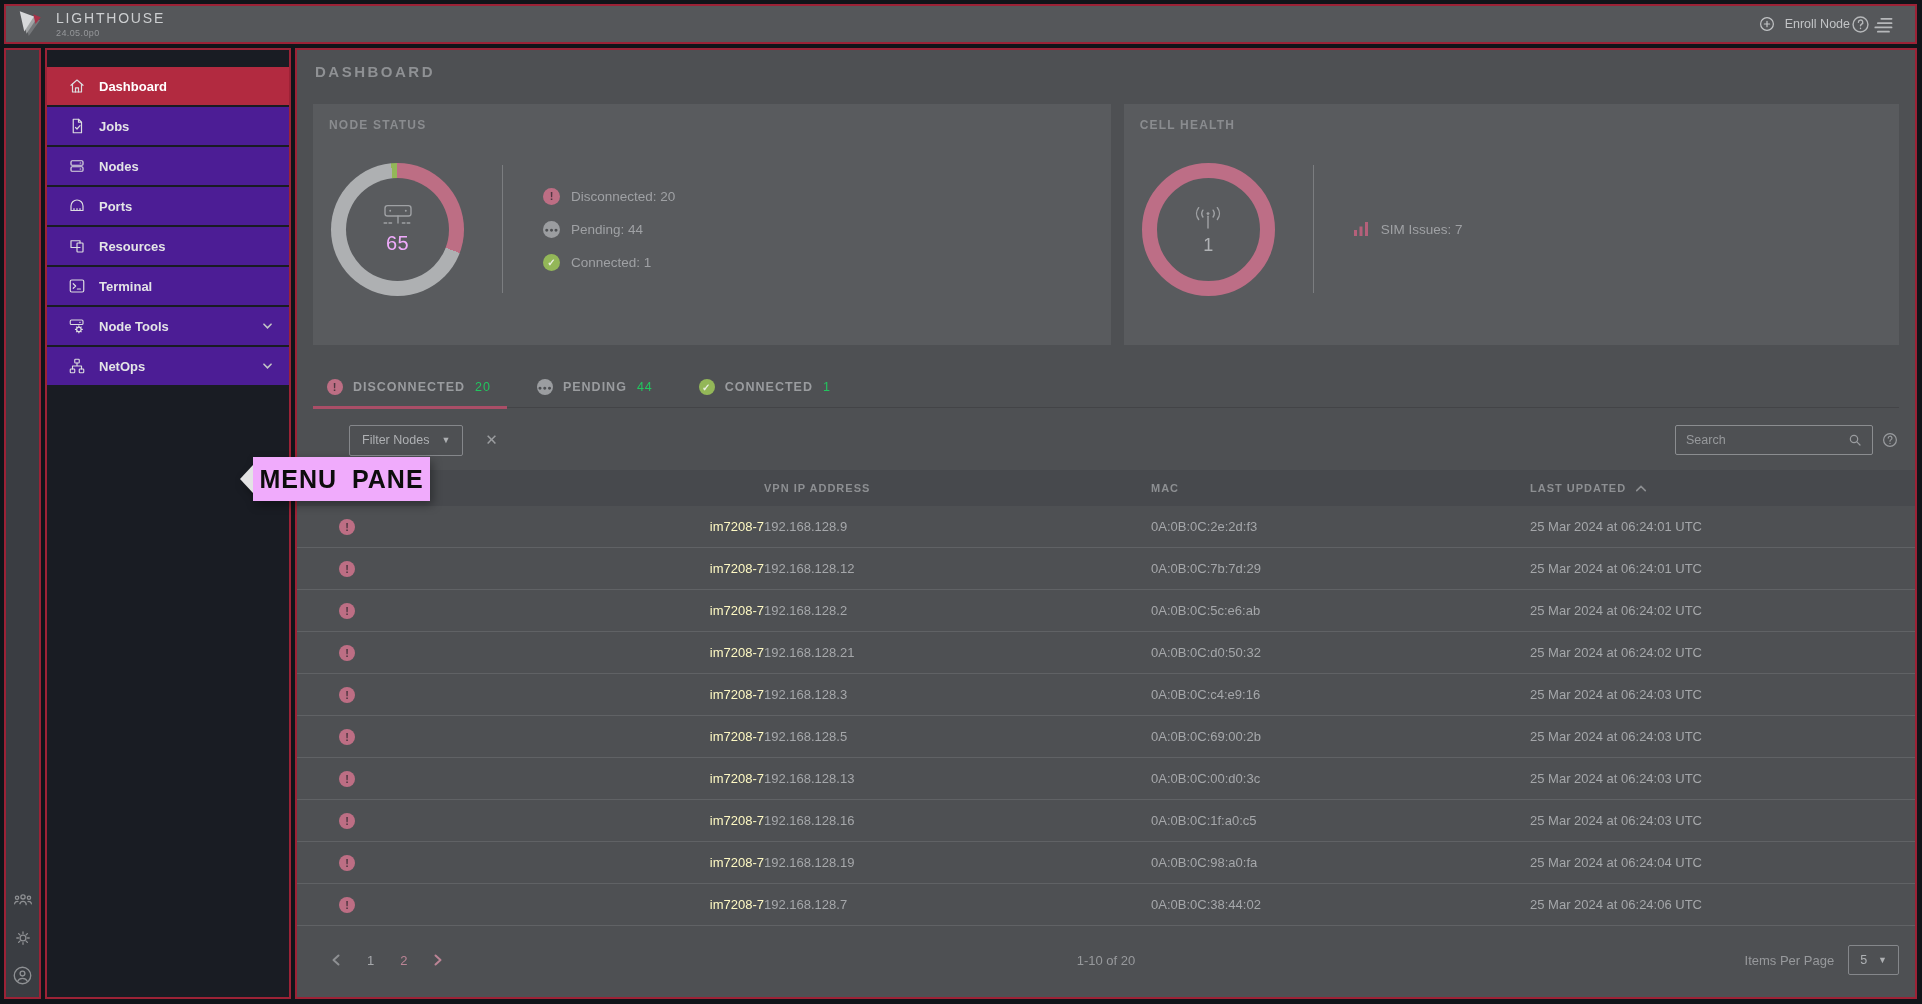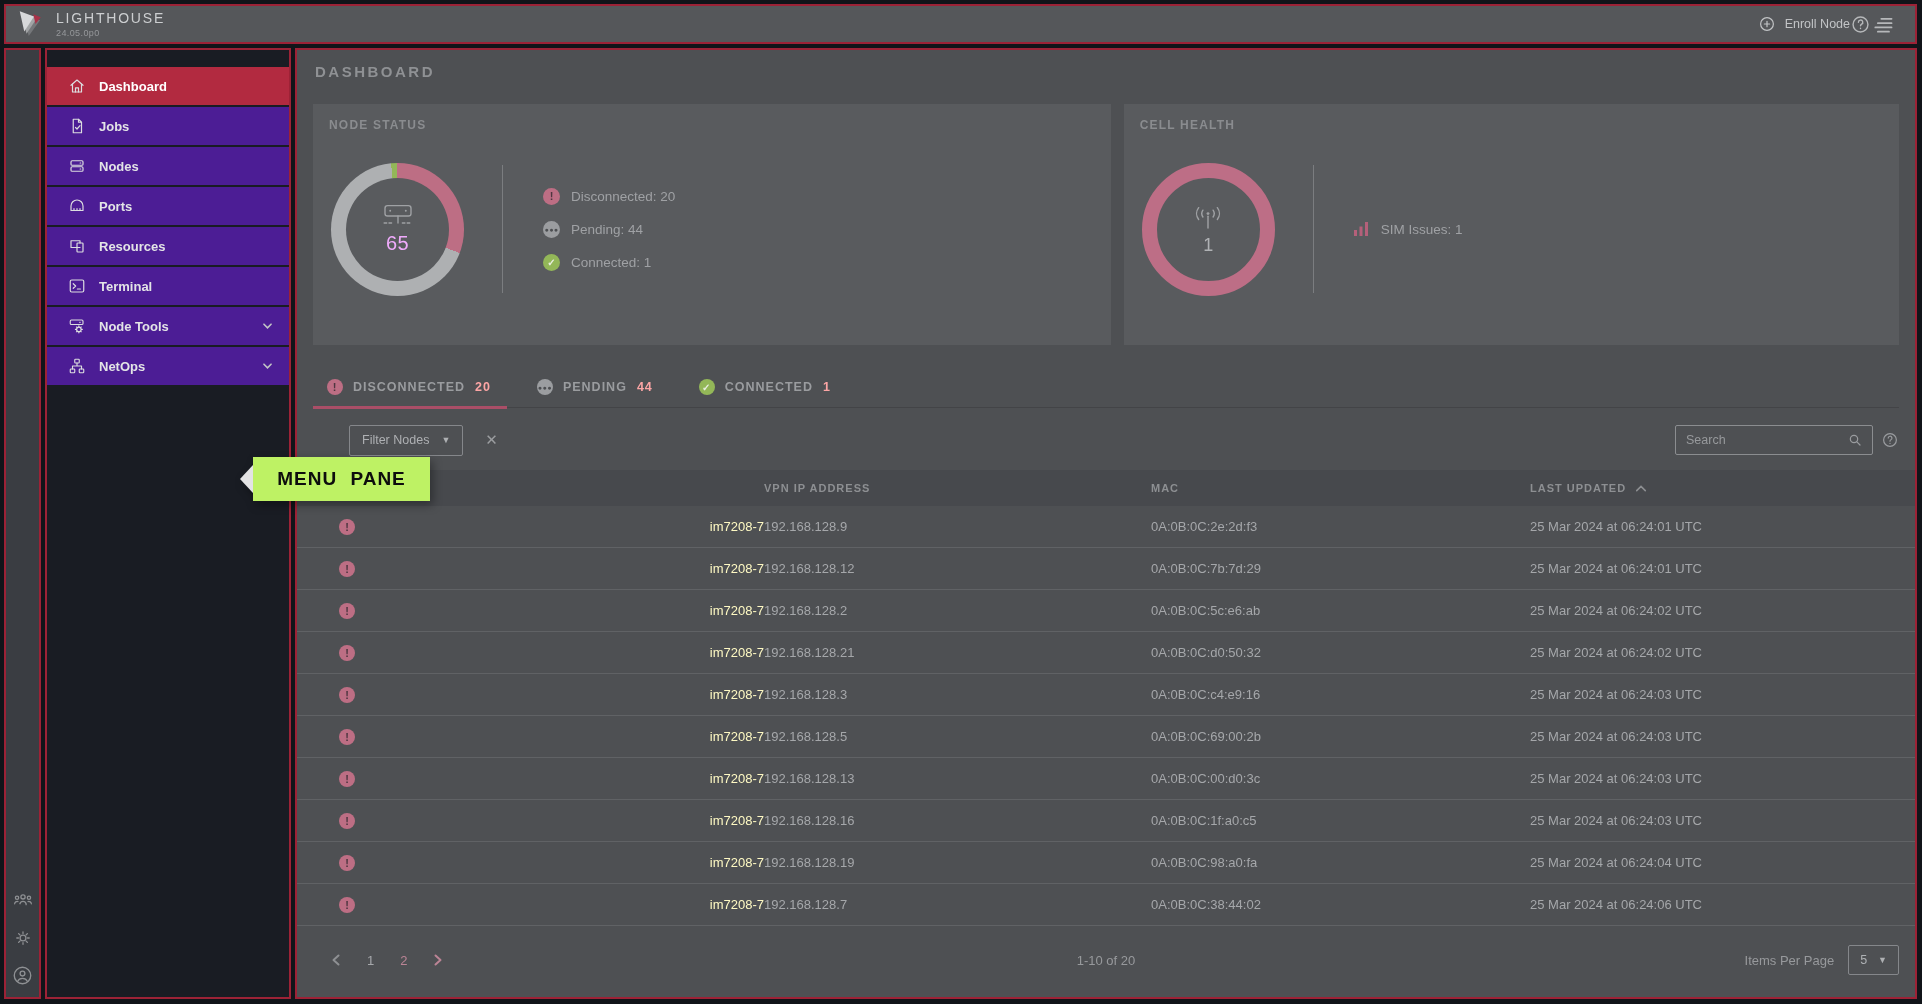--- a/index.html
+++ b/index.html
@@ -65,21 +65,21 @@
   .status-dot { width:17px; height:17px; border-radius:50%; flex:none;
                 display:flex; align-items:center; justify-content:center; font-weight:700; }
   .dot-pink  { background:#bd6e84; color:#4e3640; font-size:11px; }
   .dot-gray  { background:#9b9da0; color:#4c4e51; font-size:7px; letter-spacing:.5px; }
   .dot-green { background:#93b758; color:#e9efe0; font-size:10px; }
 
   
   .tabs { display:flex; gap:46px; margin:34px 16px 0; padding-left:14px; border-bottom:1px solid rgba(0,0,0,.14); }
   .tab { display:flex; align-items:center; gap:10px; padding-bottom:12px; font-size:12.5px; letter-spacing:1px;
          color:#9a9c9f; font-weight:600; position:relative; cursor:pointer; }
-  .tab .count { color:#fca5a5; font-weight:700; }
+  .tab .count { color:#22c55e; font-weight:400; }
   .tab.active::after { content:""; position:absolute; left:-14px; right:-16px; bottom:-2px; height:3px; background:#aa4e67; }
   .tab .status-dot { width:16px; height:16px; }
 
   
   .toolbar { display:flex; align-items:center; margin:16px 16px 0; height:32px;padding-left:36px; }
   .filter-btn { display:flex; align-items:center; gap:12px; border:1px solid #85878b; border-radius:2px;
                 padding:0 12px; height:31px; font-size:12.5px; color:#aeb0b3; cursor:pointer; background:transparent; }
   .caret { font-size:9px; color:#aeb0b3; }
   .clear-x { margin-left:22px; color:#9b9da0; font-size:15px; cursor:pointer; }
   .toolbar-right { margin-left:auto; display:flex; align-items:center; gap:8px; }
@@ -111,22 +111,22 @@
   .page-range { position:absolute; left:50%; transform:translateX(-50%); color:#97999c; }
   .per-page { margin-left:auto; display:flex; align-items:center; gap:14px; }
   .pp-box { border:1px solid #85878b; border-radius:2px; height:30px; padding:0 11px;
             display:flex; align-items:center; gap:11px; color:#aeb1b4; font-size:12.5px; cursor:pointer; }
 
   
   .callout { position:absolute; left:240px; top:457px; display:flex; align-items:center; z-index:50;
              filter:drop-shadow(3px 4px 5px rgba(0,0,0,.35)); }
   .callout-arrow { width:0; height:0; border-top:14px solid transparent; border-bottom:14px solid transparent;
                    border-right:13px solid #e3e3e4; flex:none; }
-  .callout-box { background:#bef264; height:44px; width:177px; display:flex; align-items:center; justify-content:center;
-                 font-size:19px; font-weight:700; color:#0d0d0d; letter-spacing:1px; word-spacing:7px; }
+  .callout-box { background:#f0abfc; height:44px; width:177px; display:flex; align-items:center; justify-content:center;
+                 font-size:25px; font-weight:700; color:#0d0d0d; letter-spacing:1px; word-spacing:7px; }
 </style>
 </head>
 <body>
 
 <div class="region" id="header-region">
   <div class="logo">
     <svg width="30" height="30" viewBox="0 0 40 40">
       <path d="M9 7 L32 15 L17 36 Z" fill="#75777a"></path>
       <path d="M7 5 L28 12 L14 33 Z" fill="#a2a4a6"></path>
       <path d="M23 7 L33 11 L26 20 Z" fill="#a83248"></path>
@@ -357,21 +357,21 @@
         </div>
         <div class="v-divider"></div>
         <div class="sim-row">
           <span>
             <svg width="15" height="16" viewBox="0 0 15 16">
               <rect x="0" y="9" width="3" height="6" fill="#b5607a"></rect>
                 <rect x="5.5" y="5.5" width="3" height="9.5" fill="#b5607a"></rect>
                 <rect x="11" y="1" width="3" height="14" fill="#b5607a"></rect>
             </svg>
           </span>
-          <span>SIM Issues: 1</span>
+          <span>SIM Issues: 7</span>
         </div>
       </div>
     </div>
   </div>
 
   <div class="tabs">
     <div class="tab active">
       <span class="status-dot dot-pink">!</span>
       <span>DISCONNECTED</span>
       <span class="count">20</span>

